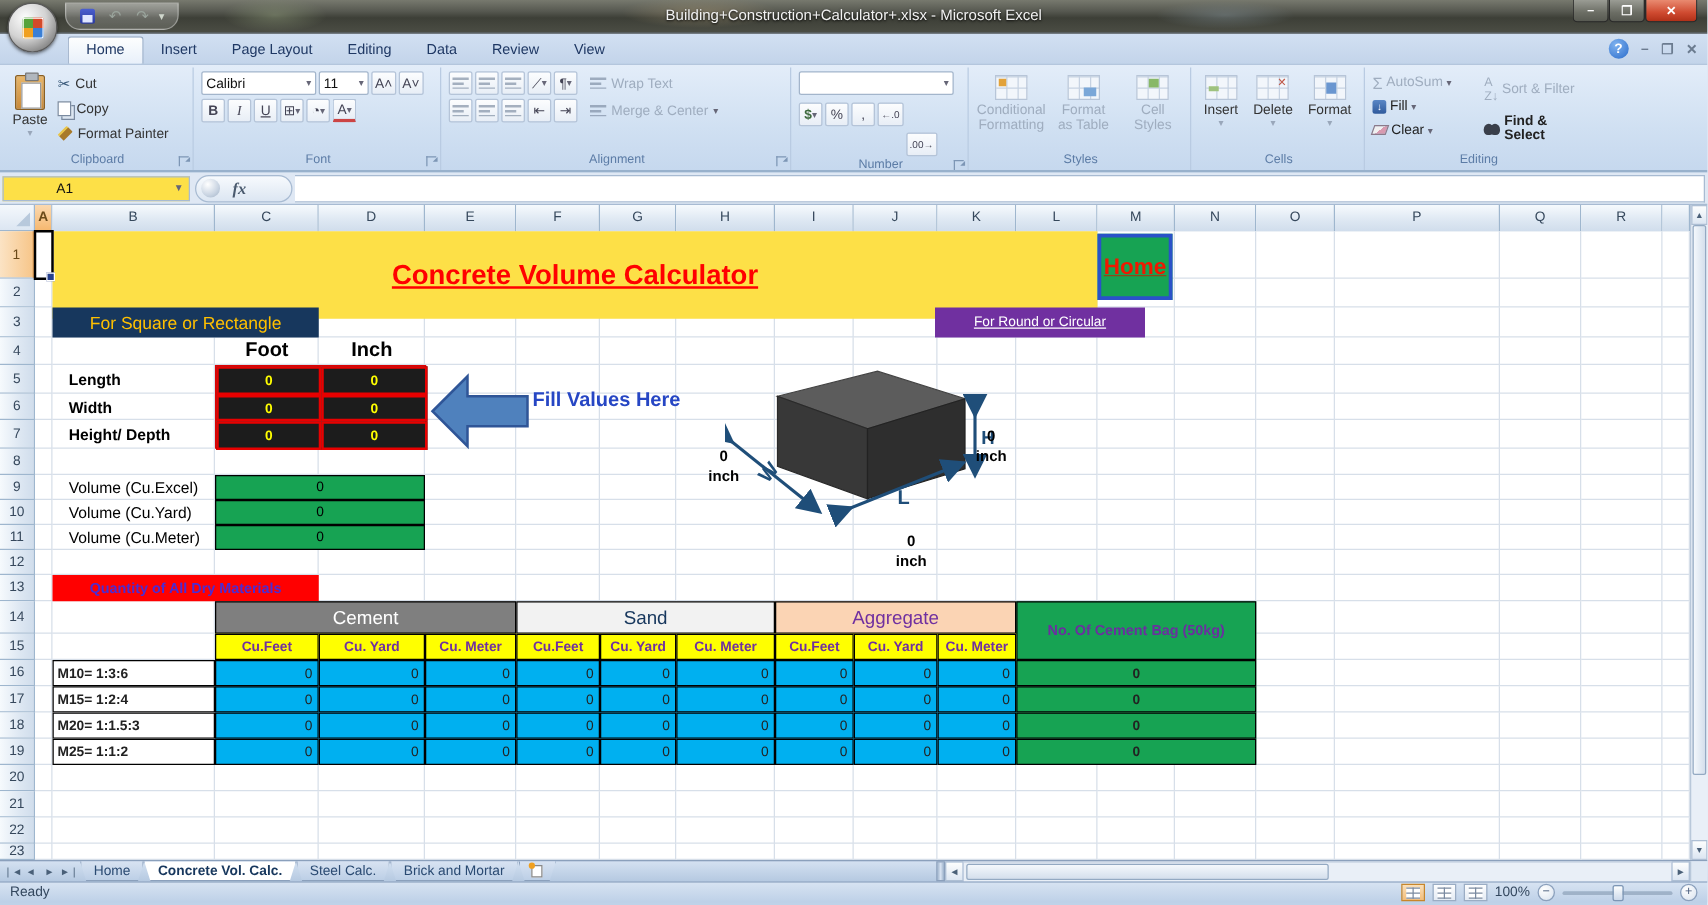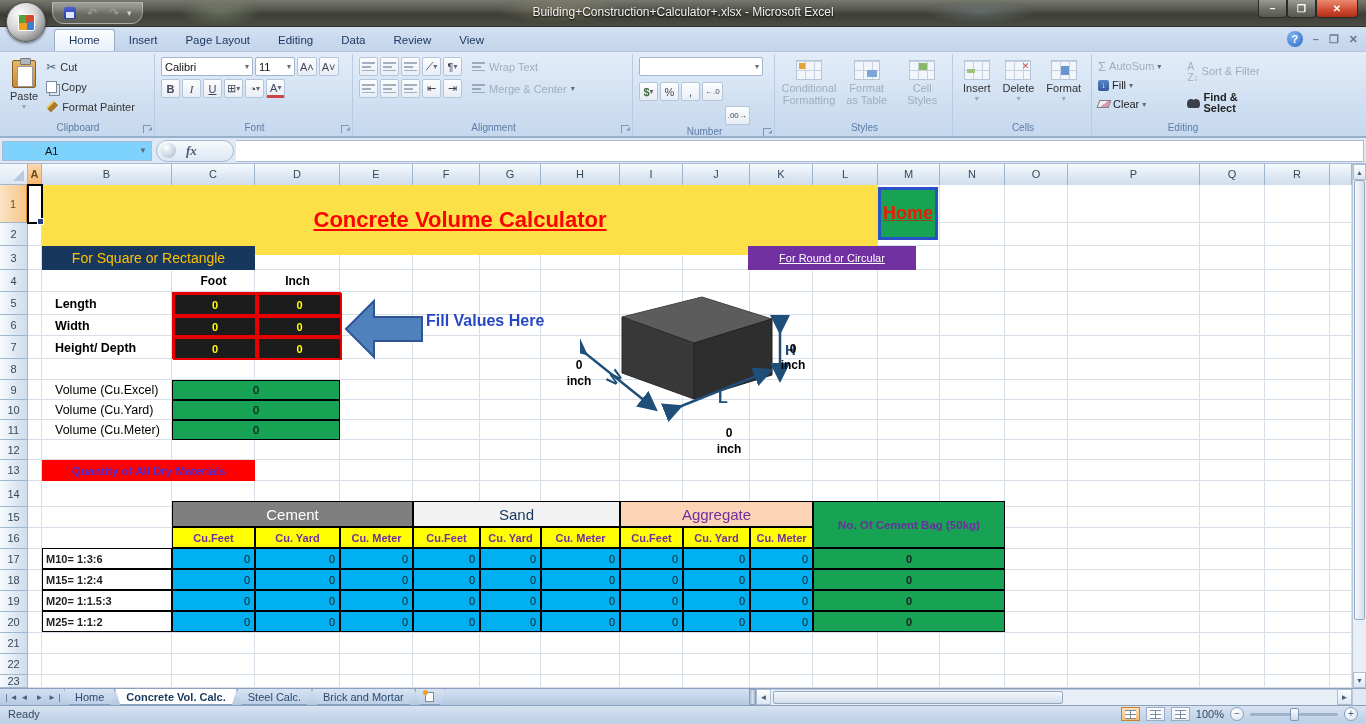--- a/index.html
+++ b/index.html
@@ -94,21 +94,21 @@
   .editrow{display:flex;align-items:center;gap:3px;height:18px;font-size:11px;}
   .i-fill{width:11px;height:11px;background:linear-gradient(#5a87c6,#2f5a9c);border-radius:2px;color:#fff;font-size:8px;display:flex;align-items:center;justify-content:center;}
   .i-eraser{width:12px;height:8px;background:linear-gradient(135deg,#f0f0f0 50%,#d89ab0 50%);border:1px solid #8a7a8a;transform:skewX(-20deg);}
   .i-binoc{width:14px;height:9px;position:relative;}
   .i-binoc::before,.i-binoc::after{content:"";position:absolute;top:0;width:8px;height:9px;border-radius:50% 50% 40% 40%;background:#3a3f4a;}
   .i-binoc::before{left:0;} .i-binoc::after{right:0;}
   .twoline{line-height:11.5px;text-align:left;}
 
   
   .fbar{height:26px;background:#dfe8f4;border-bottom:1px solid #a8bbd2;display:flex;align-items:center;padding:2px 2px;}
-  .namebox{width:150px;height:20px;background:#7dd3fc;border:1px solid #a8bbd2;display:flex;align-items:center;padding-left:42px;font-size:11px;color:#111;}
+  .namebox{width:150px;height:20px;background:#fde047;border:1px solid #a8bbd2;display:flex;align-items:center;padding-left:42px;font-size:11px;color:#111;}
   .namebox .nb-caret{margin-left:auto;margin-right:4px;color:#667;font-size:8px;}
   .fx-capsule{width:78px;height:22px;margin-left:4px;border:1px solid #a8bbd2;border-radius:11px;
     background:linear-gradient(#f7fafd,#dce6f2);display:flex;align-items:center;padding-left:4px;gap:10px;}
   .fx-ball{width:15px;height:15px;border-radius:50%;background:radial-gradient(circle at 35% 30%,#fff,#c9d4e2 60%,#9fb0c4);}
   .fx{font-family:"Liberation Serif",serif;font-style:italic;font-weight:bold;color:#4a5a6e;font-size:13px;}
   .f-input{flex:1;height:22px;background:#fff;border:1px solid #a8bbd2;border-left:none;margin-left:2px;}
 
   
   .sheet-wrap{position:relative;width:1366px;height:524px;background:#fff;}
   .corner-box{position:absolute;left:0;top:0;width:28px;height:21px;background:linear-gradient(#f4f8fc,#dce6f2);
@@ -137,36 +137,36 @@
   .banner-yellow{left:14px;top:0;width:836px;height:70px;background:#fde047;display:flex;align-items:center;justify-content:center;}
   .banner-yellow span{font-size:22px;font-weight:bold;color:#ff0000;text-decoration:underline;}
   .home-cell{left:850px;top:2px;width:60px;height:53px;background:#17a353;border:3px solid #2a52c8;
     display:flex;align-items:center;justify-content:center;}
   .home-cell span{color:#f01800;font-weight:bold;font-size:18px;text-decoration:underline;text-decoration-color:#8a4a1a;}
   .sq-banner{left:14px;top:61px;width:213px;height:24px;background:#17375d;color:#ffc000;font-size:14px;
     display:flex;align-items:center;justify-content:center;}
   .rd-banner{left:720px;top:61px;width:168px;height:24px;background:#7030a0;color:#fff;font-size:11px;
     display:flex;align-items:center;justify-content:center;}
   .rd-banner span{text-decoration:underline;}
-  .hdr-cell{top:86px;height:37px;font-weight:bold;font-size:12px;text-align:center;line-height:20px;color:#000;}
+  .hdr-cell{top:86px;height:37px;font-weight:bold;font-size:16px;text-align:center;line-height:20px;color:#000;}
   .dim-label{left:14px;width:130px;font-weight:bold;font-size:12.5px;color:#000;padding-left:13px;display:flex;align-items:center;}
   .inp-table{left:144px;top:107px;width:169px;height:67px;display:grid;grid-template-columns:84px 85px;grid-template-rows:23px 21px 23px;border:1px solid #e00000;}
   .inp-cell{background:#1c1c1c;border:2px solid #e80000;color:#ffff00;font-size:11px;font-weight:bold;display:flex;align-items:center;justify-content:center;}
   .fill-note{left:398px;top:127px;font-weight:bold;font-size:16px;color:#2646c4;}
   .vol-label{left:14px;width:130px;font-size:12.5px;color:#000;padding-left:13px;display:flex;align-items:center;}
   .vol-val{left:144px;width:168px;height:20px;background:#17a353;border:1.5px solid #000;font-size:11px;color:#000;
     display:flex;align-items:center;justify-content:center;}
   .qty-banner{left:14px;top:275px;width:213px;height:21px;background:#ff0000;color:#4a2cd4;font-weight:bold;font-size:11.5px;
     display:flex;align-items:center;justify-content:center;}
   .dimtxt{width:50px;text-align:center;font-weight:bold;font-size:12px;color:#000;line-height:16px;}
 
   
   .mat{left:14px;top:296px;width:963px;display:grid;
     grid-template-columns:130px 83px 85px 73px 67px 61px 79px 63px 67px 63px 192px;
-    grid-template-rows:26px 21px repeat(4,21px);margin-top:20px;}
+    grid-template-rows:26px 21px repeat(4,21px);}
   .mc{border:1px solid #000;display:flex;align-items:center;justify-content:center;overflow:hidden;}
   .mc.corner{border:none;background:transparent;}
   .mc.ghead{font-size:15px;}
   .mc.g0{background:#7f7f7f;color:#fff;}
   .mc.g1{background:#f2f2f2;color:#17375d;}
   .mc.g2{background:#fbd4b4;color:#7030a0;}
   .mc.bag-head{background:#17a353;color:#6b2fa0;font-weight:bold;font-size:11.5px;}
   .mc.uhead{background:#ffff00;color:#7030a0;font-weight:bold;font-size:11px;}
   .mc.rlabel{background:#fff;font-weight:bold;font-size:11px;justify-content:flex-start;padding-left:3px;}
   .mc.vcell{background:#00b0f0;font-size:11px;justify-content:flex-end;padding-right:4px;}

